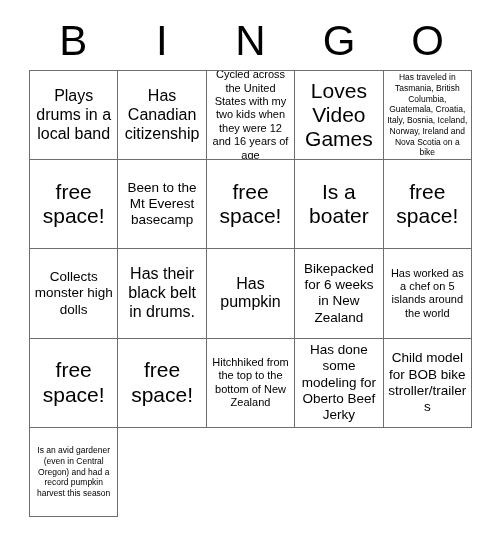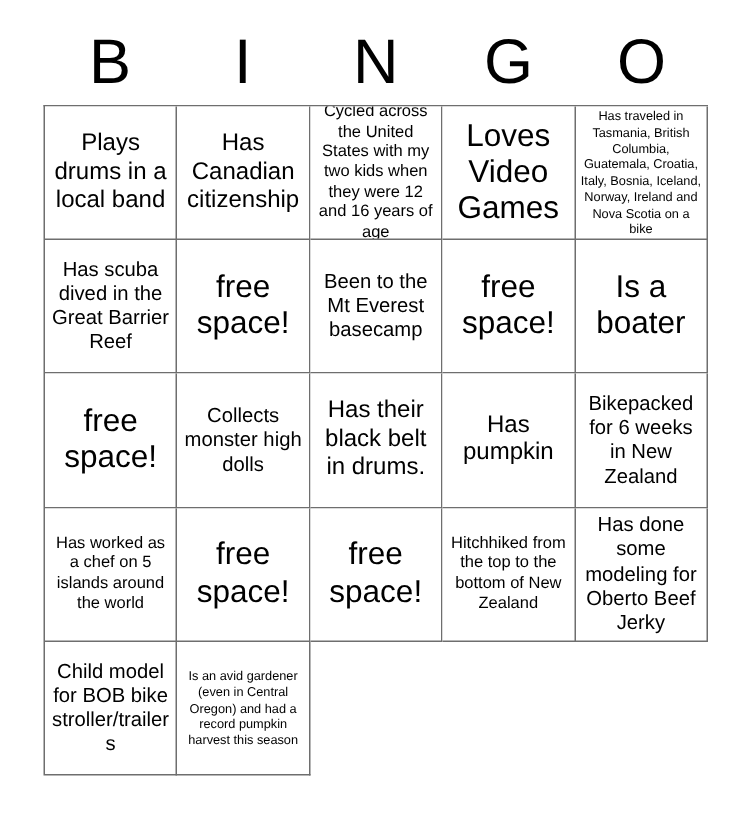--- a/index.html
+++ b/index.html
@@ -110,23 +110,20 @@
       </div>
       <div class="cell sz-sm">
         <span class="cell-text">Cycled across the United States with my two kids when they were 12 and 16 years of age</span>
       </div>
       <div class="cell sz-xl">
         <span class="cell-text">Loves Video Games</span>
       </div>
       <div class="cell sz-xs">
         <span class="cell-text">Has traveled in Tasmania, British Columbia, Guatemala, Croatia, Italy, Bosnia, Iceland, Norway, Ireland and Nova Scotia on a bike</span>
       </div>
-      <div class="cell sz-md">
-        <span class="cell-text">Has scuba dived in the Great Barrier Reef</span>
-      </div>
       <div class="cell sz-xl">
         <span class="cell-text">free space!</span>
       </div>
       <div class="cell sz-md">
         <span class="cell-text">Been to the Mt Everest basecamp</span>
       </div>
       <div class="cell sz-xl">
         <span class="cell-text">free space!</span>
       </div>
       <div class="cell sz-xl">

